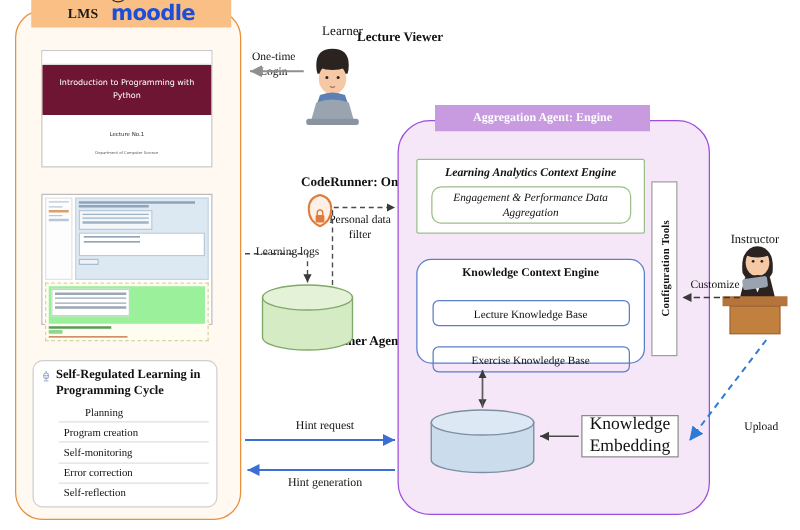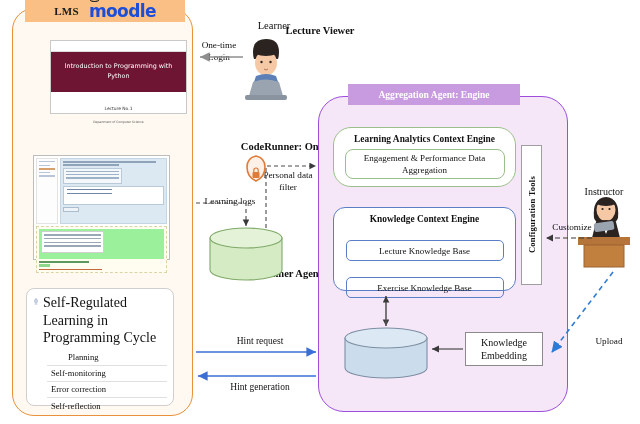--- a/index.html
+++ b/index.html
@@ -46,22 +46,22 @@
     position: absolute; width: 100%; text-align: center;
     font-size: 10.5px; font-weight: 700; color: #111;
     font-family: "Liberation Serif", serif;
   }
   #title-lecture-viewer { top: 25px; }
   #title-online-judge   { top: 141px; }
   #title-learner-support{ top: 268px; }
 
   
   #lecture-thumb {
-    position: absolute; left: 50px; top: 40px;
-    width: 137px; height: 74px;
+    position: absolute; left: 33px; top: 40px;
+    width: 137px; height: 94px;
     background: #fff; border: 1px solid #c9c9c9;
   }
   #lecture-thumb .slide-top { height: 11px; background: #fff; border-bottom:1px solid #ddd;}
   #lecture-thumb .slide-band {
     height: 40px; background: #6E1533;
     display: flex; align-items: center; justify-content: center;
     color: #fff; font-size: 6.4px; text-align: center; line-height: 1.5;
     font-family: "DejaVu Sans", sans-serif; padding: 0 6px;
   }
   #lecture-thumb .slide-sub {
@@ -109,21 +109,21 @@
 
   
   #srl-card {
     position: absolute; left: 26px; top: 288px;
     width: 148px; height: 118px;
     background: #fff; border: 1px solid #cfcfcf; border-radius: 8px;
     padding: 5px 6px;
   }
   #srl-head { display: flex; align-items: flex-start; gap: 4px; }
   #srl-title {
-    font-size: 14px; font-weight: 400; color: #111; line-height: 1.25;
+    font-size: 10px; font-weight: 700; color: #111; line-height: 1.25;
     font-family: "Liberation Serif", serif;
   }
   .srl-list { margin-top: 3px; margin-left: 14px; }
   .srl-item {
     font-size: 8.6px; color: #111; padding: 2.6px 4px;
     border-top: 1px solid #e0e0e0;
     font-family: "Liberation Serif", serif;
   }
   .srl-item:first-child { border-top: none; margin-left: 17px; }
 
@@ -183,22 +183,23 @@
     display: flex; align-items: center; justify-content: center;
     z-index: 6;
   }
   #engine-header-label {
     font-size: 9.6px; font-weight: 700; color: #fff;
     font-family: "Liberation Serif", serif;
   }
   #lace-box {
     position: absolute; left: 333px; top: 127px;
     width: 183px; height: 60px;
-    background: #fff; border: 1.2px solid #9BBF8A; border-radius: 18px;
+    background: #fff; border: 1.2px solid #9BBF8A; border-radius: 2px;
     padding-top: 6px;
+    font-style: italic;
   }
   #lace-title {
     text-align: center; font-size: 9.4px; font-weight: 700; color: #111;
     font-family: "Liberation Serif", serif;
   }
   #lace-inner {
     margin: 5px auto 0; width: 160px; height: 30px;
     border: 1.1px solid #9BBF8A; border-radius: 8px;
     display: flex; align-items: center; justify-content: center;
     text-align: center; font-size: 9px; color: #111; line-height: 1.35;
@@ -238,21 +239,21 @@
   #config-tools-label {
     writing-mode: vertical-rl; transform: rotate(180deg);
     font-size: 8.6px; font-weight: 700; color: #111; letter-spacing: .2px;
     font-family: "Liberation Serif", serif;
   }
   #knowledge-embedding {
     position: absolute; left: 465px; top: 332px;
     width: 78px; height: 34px;
     background: #fff; border: 1px solid #8a8a8a;
     display: flex; align-items: center; justify-content: center;
-    text-align: center; font-size: 10px; color: #111; line-height: 1.3;
+    text-align: center; font-size: 14px; color: #111; line-height: 1.3;
     font-family: "Liberation Serif", serif;
   }
 
   
   #instructor-label {
     position: absolute; left: 571px; top: 186px; width: 66px;
     text-align: center; font-size: 10px; color: #111;
     font-family: "Liberation Serif", serif;
   }
   #customize-label {
@@ -346,20 +347,21 @@
         <circle cx="7.9" cy="5.2" r=".9" fill="#6d86b5"></circle>
         <path d="M4.6 7.4 h3.8" stroke="#6d86b5" stroke-width=".8"></path>
         <path d="M6.5 0.3 v1.8" stroke="#6d86b5" stroke-width=".9"></path>
         <circle cx="6.5" cy="0.4" r=".8" fill="#6d86b5"></circle>
         <path d="M6.5 9.4 v2.4 M3.4 12.6 h6.2" stroke="#6d86b5" stroke-width=".9"></path>
       </svg>
       <div id="srl-title">Self-Regulated Learning in Programming Cycle</div>
     </div>
     <div class="srl-list">
       <div class="srl-item">Planning</div>
+      <div class="srl-item">Program creation</div>
       <div class="srl-item">Self-monitoring</div>
       <div class="srl-item">Error correction</div>
       <div class="srl-item">Self-reflection</div>
     </div>
   </div>
 
   <div id="learner-group">
     <div id="learner-label">Learner</div>
   </div>
   <div id="login-label">One-time Login</div>

